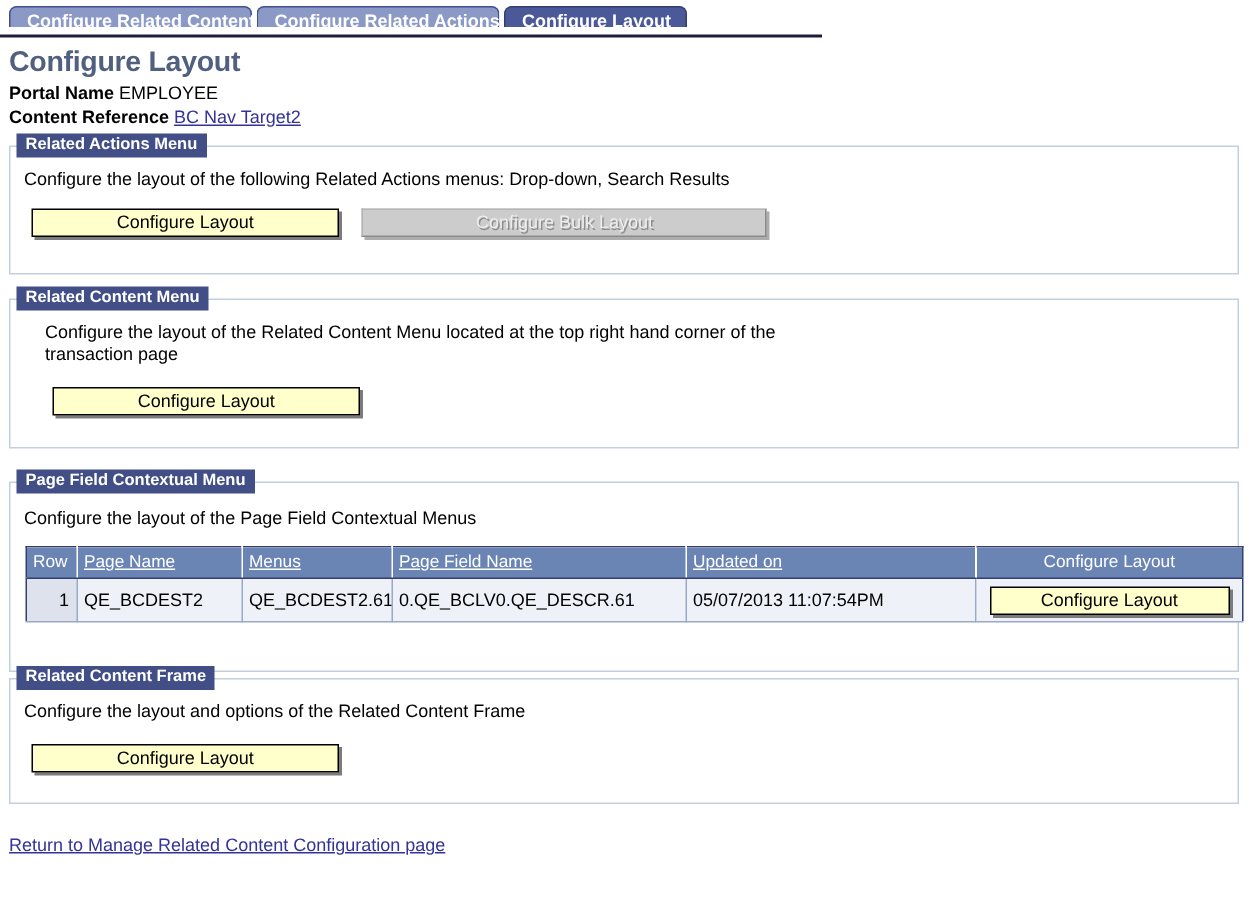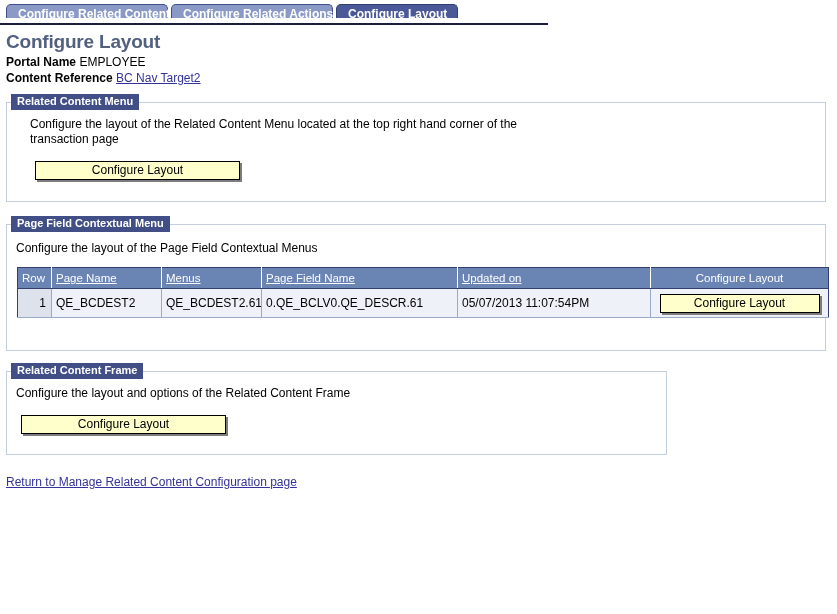--- a/index.html
+++ b/index.html
@@ -248,20 +248,30 @@
   <div class="field-line">
     <span class="field-label">Portal Name</span>
     <span class="field-value">EMPLOYEE</span>
   </div>
 
   <div class="field-line" style="margin-bottom:11px;">
     <span class="field-label">Content Reference</span>
     <a class="link">BC Nav Target2</a>
   </div>
 
+  <div class="groupbox" style="width:820px; height:86px;">
+    <div class="group-header">Related Actions Menu</div>
+    <div class="group-body">
+      <div class="group-text">Configure the layout of the following Related Actions menus: Drop-down, Search Results</div>
+      <div class="btn-row">
+        <span class="btn enabled btn-w1">Configure Layout</span>
+        <span class="btn disabled btn-w2">Configure Bulk Layout</span>
+      </div>
+    </div>
+  </div>
 
   <div class="groupbox" style="width:820px; height:100px; margin-top:16px;padding-left:14px;">
     <div class="group-header">Related Content Menu</div>
     <div class="group-body">
       <div class="group-text" style="max-width:500px;">Configure the layout of the Related Content Menu located at the top right hand corner of the transaction page</div>
       <div class="btn-row" style="margin-top:14px;">
         <span class="btn enabled btn-w1">Configure Layout</span>
       </div>
     </div>
   </div>
@@ -313,21 +323,21 @@
               <td class="btncell">
                 <span class="btn enabled">Configure Layout</span>
               </td>
             </tr>
           </tbody>
         </table>
       </div>
     </div>
   </div>
 
-  <div class="groupbox" style="width:661px; height:84px; margin-top:20px;">
+  <div class="groupbox" style="width:820px; height:84px; margin-top:4px;">
     <div class="group-header">Related Content Frame</div>
     <div class="group-body">
       <div class="group-text">Configure the layout and options of the Related Content Frame</div>
       <div class="btn-row" style="margin-top:14px;">
         <span class="btn enabled btn-w1">Configure Layout</span>
       </div>
     </div>
   </div>
 
   <div class="footer-link" style="margin-top:20px;">

